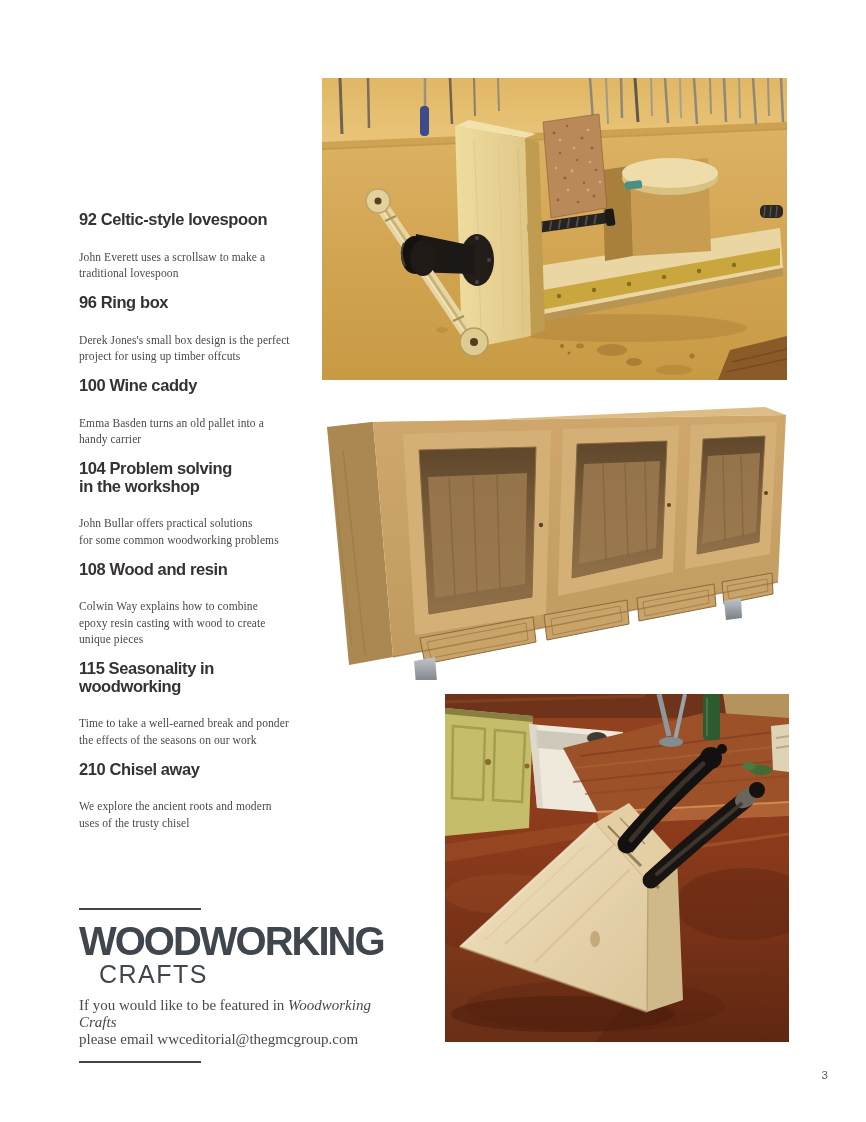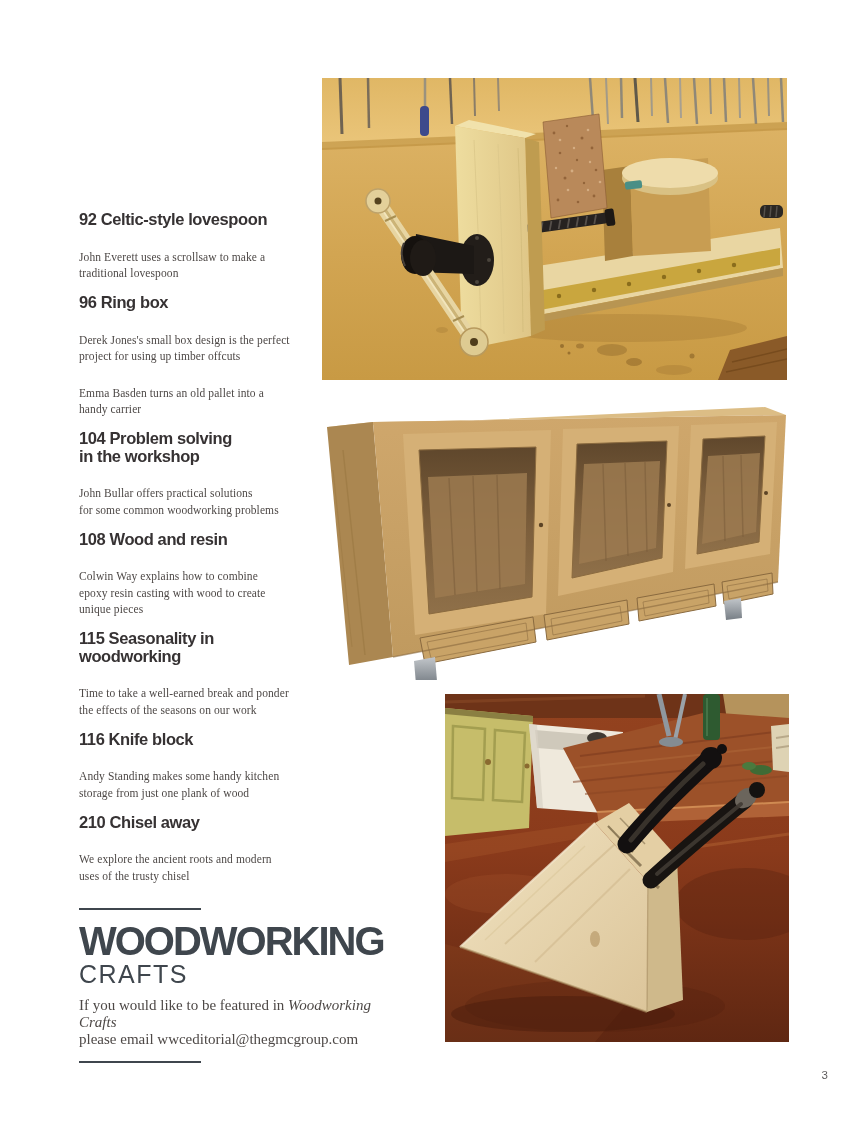--- a/index.html
+++ b/index.html
@@ -41,21 +41,21 @@
 
   
   .brand{position:absolute;left:79px;top:908px;width:330px;}
   .rule{width:122px;height:2px;background:var(--brand);}
   .brand-title{
     margin-top:14px;font-size:40px;font-weight:bold;letter-spacing:-2px;
     color:var(--brand);line-height:34px;white-space:nowrap;
   }
   .brand-subtitle{
     margin-top:3px;font-size:25px;font-weight:normal;letter-spacing:1.5px;
-    color:var(--brand);line-height:26px;white-space:nowrap;
+    color:var(--brand);line-height:26px;white-space:nowrap;margin-left:20px;
   }
   .brand-note{
     margin:10px 0 0 0;
     font-family:"Liberation Serif", serif;
     font-size:15px;line-height:17px;color:var(--body);
   }
   .brand-note em{font-style:italic;}
   .rule.bottom{margin-top:13px;}
 
   .pagenum{
@@ -83,20 +83,23 @@
       <div class="entry-heading">
           <div class="hline">96 Ring box</div>
         </div>
       <div class="entry-desc">
           <div class="dline">Derek Jones's small box design is the perfect</div>
           <div class="dline">project for using up timber offcuts</div>
         </div>
     </div>
 
     <div class="toc-entry">
+      <div class="entry-heading">
+          <div class="hline">100 Wine caddy</div>
+        </div>
       <div class="entry-desc">
           <div class="dline">Emma Basden turns an old pallet into a</div>
           <div class="dline">handy carrier</div>
         </div>
     </div>
 
     <div class="toc-entry">
       <div class="entry-heading">
           <div class="hline">104 Problem solving</div>
           <div class="hline">in the workshop</div>
@@ -122,29 +125,20 @@
       <div class="entry-heading">
           <div class="hline">115 Seasonality in</div>
           <div class="hline">woodworking</div>
         </div>
       <div class="entry-desc">
           <div class="dline">Time to take a well-earned break and ponder</div>
           <div class="dline">the effects of the seasons on our work</div>
         </div>
     </div>
 
-    <div class="toc-entry">
-      <div class="entry-heading">
-          <div class="hline">116 Knife block</div>
-        </div>
-      <div class="entry-desc">
-          <div class="dline">Andy Standing makes some handy kitchen</div>
-          <div class="dline">storage from just one plank of wood</div>
-        </div>
-    </div>
 
     <div class="toc-entry">
       <div class="entry-heading">
           <div class="hline">210 Chisel away</div>
         </div>
       <div class="entry-desc">
           <div class="dline">We explore the ancient roots and modern</div>
           <div class="dline">uses of the trusty chisel</div>
         </div>
     </div>

